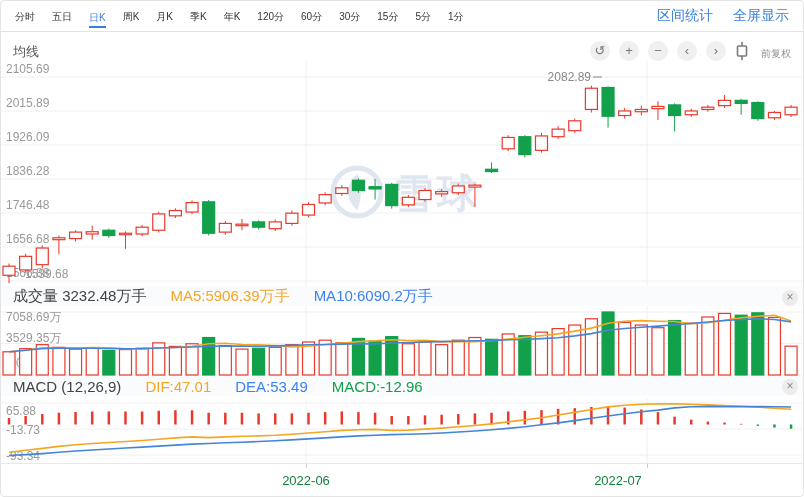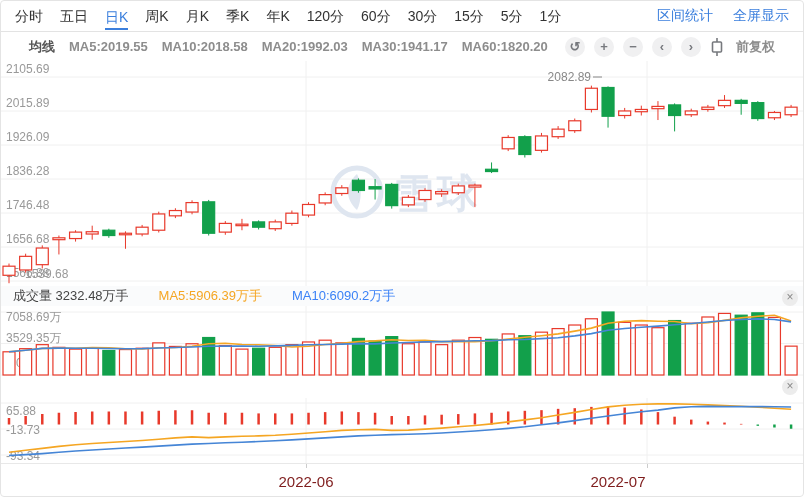--- a/index.html
+++ b/index.html
@@ -4,49 +4,49 @@
 <style>
   html,body{margin:0;padding:0;background:#fff;}
   .app{position:relative;width:804px;height:497px;box-sizing:border-box;
        font-family:"Liberation Sans",sans-serif;background:#fff;
        border:1px solid #e4e4e4;border-radius:4px;overflow:hidden;}
   
   .tabbar{position:absolute;left:0;top:0;width:100%;height:31px;display:flex;
           align-items:center;border-bottom:1px solid #e3e3e3;box-sizing:border-box;
           padding:0 14px;}
   .tabs{display:flex;align-items:center;gap:17px;}
-  .tab{font-size:14px;color:#333;cursor:pointer;padding:6px 0 5px 0;white-space:nowrap;}
+  .tab{font-size:10px;color:#333;cursor:pointer;padding:6px 0 5px 0;white-space:nowrap;}
   .tab.active{color:#3b7fdd;border-bottom:2px solid #3b7fdd;padding-bottom:1px;}
   .tab-links{margin-left:auto;display:flex;gap:20px;padding-left:45px;}
   .tab-link{font-size:14px;color:#3b7fdd;cursor:pointer;white-space:nowrap;}
   
   .ma-row{position:absolute;left:0;top:31px;width:100%;height:29px;display:flex;
-          align-items:center;padding:0 28px;box-sizing:border-box;font-weight:bold;}
+          align-items:flex-end;padding:0 12px;box-sizing:border-box;}
   .ma-title{font-size:13px;color:#555;margin-right:14px;}
   .ma-vals{display:flex;gap:14px;}
   .ma-val{font-size:13px;color:#8d8d8d;white-space:nowrap;}
   .ma-tools{margin-left:auto;display:flex;align-items:center;gap:9px;}
   .tool-btn{width:20px;height:20px;border-radius:50%;background:#f0f0f1;color:#77797e;
             font-size:13px;line-height:20px;text-align:center;cursor:pointer;user-select:none;}
-  .adjust-label{font-size:13px;color:#8d8d8d;margin-left:6px;cursor:pointer;}
+  .adjust-label{font-size:10px;color:#8d8d8d;margin-left:6px;cursor:pointer;}
   
   svg{position:absolute;left:0;display:block;}
   .pane-header{position:absolute;left:0;width:100%;height:20px;display:flex;align-items:center;
-               gap:30px;padding:0 12px;box-sizing:border-box;background:#fafbfc;font-size:13px;}
+               gap:24px;padding:0 12px;box-sizing:border-box;background:#fafbfc;font-size:15px;}
   .ph-title{color:#444;}
   .ph-orange{color:#f5a623;}
   .ph-blue{color:#3b82f6;}
   .ph-green{color:#12a04b;}
   .close-btn{position:absolute;left:781px;width:16px;height:16px;border-radius:50%;
              background:#ececec;color:#8a8a8a;font-size:12px;line-height:15px;text-align:center;
              cursor:pointer;user-select:none;}
   
   .dates{position:absolute;left:0;top:462px;width:100%;height:35px;border-top:1px solid #e8e8e8;
          box-sizing:border-box;}
-  .date-label{position:absolute;top:9px;transform:translateX(-50%);font-size:15px;color:#7f1d1d;}
+  .date-label{position:absolute;top:9px;transform:translateX(-50%);font-size:13px;color:#15803d;}
   .date-tick{position:absolute;top:0;width:1px;height:4px;background:#ccc;}
 </style>
 </head>
 <body>
 
 <div class="app">
 
   <div class="tabbar">
     <div class="tabs">
         <span class="tab">分时</span>
@@ -64,27 +64,20 @@
         <span class="tab">1分</span>
       </div>
     <div class="tab-links">
       <span class="tab-link">区间统计</span>
       <span class="tab-link">全屏显示</span>
     </div>
   </div>
 
   <div class="ma-row">
     <span class="ma-title">均线</span>
-    <div class="ma-vals">
-        <span class="ma-val">MA5:2019.55</span>
-        <span class="ma-val">MA10:2018.58</span>
-        <span class="ma-val">MA20:1992.03</span>
-        <span class="ma-val">MA30:1941.17</span>
-        <span class="ma-val">MA60:1820.20</span>
-      </div>
     <div class="ma-tools">
         <span class="tool-btn">↺</span>
         <span class="tool-btn">+</span>
         <span class="tool-btn">−</span>
         <span class="tool-btn">‹</span>
         <span class="tool-btn">›</span>
         <span class="tool-btn" style="background: none;">
           <svg width="14" height="18" viewBox="0 0 14 18" style="position:static;margin-top:1px">
             <line x1="7" y1="0" x2="7" y2="4" stroke="#77797e" stroke-width="1.6"></line>
             <rect x="2.5" y="4" width="9" height="10" fill="none" stroke="#77797e" stroke-width="1.6" rx="1"></rect>
@@ -282,20 +275,26 @@
         <rect x="717.52" y="7.416335042337884" width="12" height="61.583664957662116" fill="#ffffff" stroke="#e8392b" stroke-width="1.2"></rect>
         <rect x="734.1600000000001" y="9.201368809226636" width="12" height="59.798631190773364" fill="#12a04b" stroke="#12a04b" stroke-width="1.2"></rect>
         <rect x="750.8000000000001" y="6.8361990680990345" width="12" height="62.163800931900965" fill="#12a04b" stroke="#12a04b" stroke-width="1.2"></rect>
         <rect x="767.44" y="11.432661017837582" width="12" height="57.56733898216242" fill="#ffffff" stroke="#e8392b" stroke-width="1.2"></rect>
         <rect x="784.08" y="40.14957024603715" width="12" height="28.85042975396285" fill="#ffffff" stroke="#e8392b" stroke-width="1.2"></rect>
       </g>
       <polyline points="8,45.8 24.64,44.2 41.28,42.4 57.92,42.1 74.56,42.3 91.2,41.5 107.84,41.9 124.48,42.8 141.12,43.0 157.76,41.8 174.4,41.5 191.04000000000002,40.2 207.68,37.8 224.32,37.2 240.96,38.5 257.6,38.8 274.24,39.5 290.88,41.0 307.52,40.3 324.16,38.5 340.8,37.4 357.44,35.6 374.08000000000004,34.9 390.72,33.8 407.36,34.5 424,34.4 440.64,35.6 457.28000000000003,35.4 473.92,35.6 490.56,34.7 507.20000000000005,33.1 523.84,31.3 540.48,29.7 557.12,27.9 573.76,25.1 590.4,22.1 607.04,17.3 623.6800000000001,15.3 640.32,14.6 656.96,15.2 673.6,15.5 690.24,17.8 706.88,16.7 723.52,14.4 740.1600000000001,11.9 756.8000000000001,10.3 773.44,9.2 790.08,15.0" fill="none" stroke="#f5a623" stroke-width="1.6"></polyline>
       <polyline points="8,45.8 24.64,44.2 41.28,42.4 57.92,42.1 74.56,42.3 91.2,42.2 107.84,42.5 124.48,42.7 141.12,42.6 157.76,42.0 174.4,41.5 191.04000000000002,41.0 207.68,40.3 224.32,40.1 240.96,40.1 257.6,40.2 274.24,39.9 290.88,39.4 307.52,38.7 324.16,38.5 340.8,38.1 357.44,37.6 374.08000000000004,37.9 390.72,37.0 407.36,36.5 424,35.9 440.64,35.6 457.28000000000003,35.2 473.92,34.7 490.56,34.6 507.20000000000005,33.7 523.84,33.5 540.48,32.6 557.12,31.8 573.76,29.9 590.4,27.6 607.04,24.3 623.6800000000001,22.5 640.32,21.3 656.96,20.1 673.6,18.8 690.24,17.5 706.88,16.0 723.52,14.5 740.1600000000001,13.5 756.8000000000001,12.9 773.44,13.5 790.08,15.9" fill="none" stroke="#4585d6" stroke-width="1.6"></polyline>
     </svg>
 
+  <div class="pane-header" style="top:375px">
+    <span class="ph-title">MACD (12,26,9)</span>
+    <span class="ph-orange">DIF:47.01</span>
+    <span class="ph-blue">DEA:53.49</span>
+    <span class="ph-green">MACD:-12.96</span>
+  </div>
   <div class="close-btn" style="top:378px">×</div>
   <svg id="macd-svg" width="804" height="65" style="top:397px" viewBox="0 0 804 65">
       <line x1="305" y1="0" x2="305" y2="65" stroke="#f0f0f0"></line>
       <line x1="646" y1="0" x2="646" y2="65" stroke="#f0f0f0"></line>
       <line x1="0" y1="5" x2="804" y2="5" stroke="#f0f0f0"></line>
       <text x="5" y="17" fill="#999999" font-size="12">65.88</text>
       <line x1="0" y1="31" x2="804" y2="31" stroke="#f0f0f0"></line>
       <text x="5" y="36" fill="#999999" font-size="12">-13.73</text>
       <line x1="0" y1="57" x2="804" y2="57" stroke="#f0f0f0"></line>
       <text x="5" y="62" fill="#999999" font-size="12">-93.34</text>

